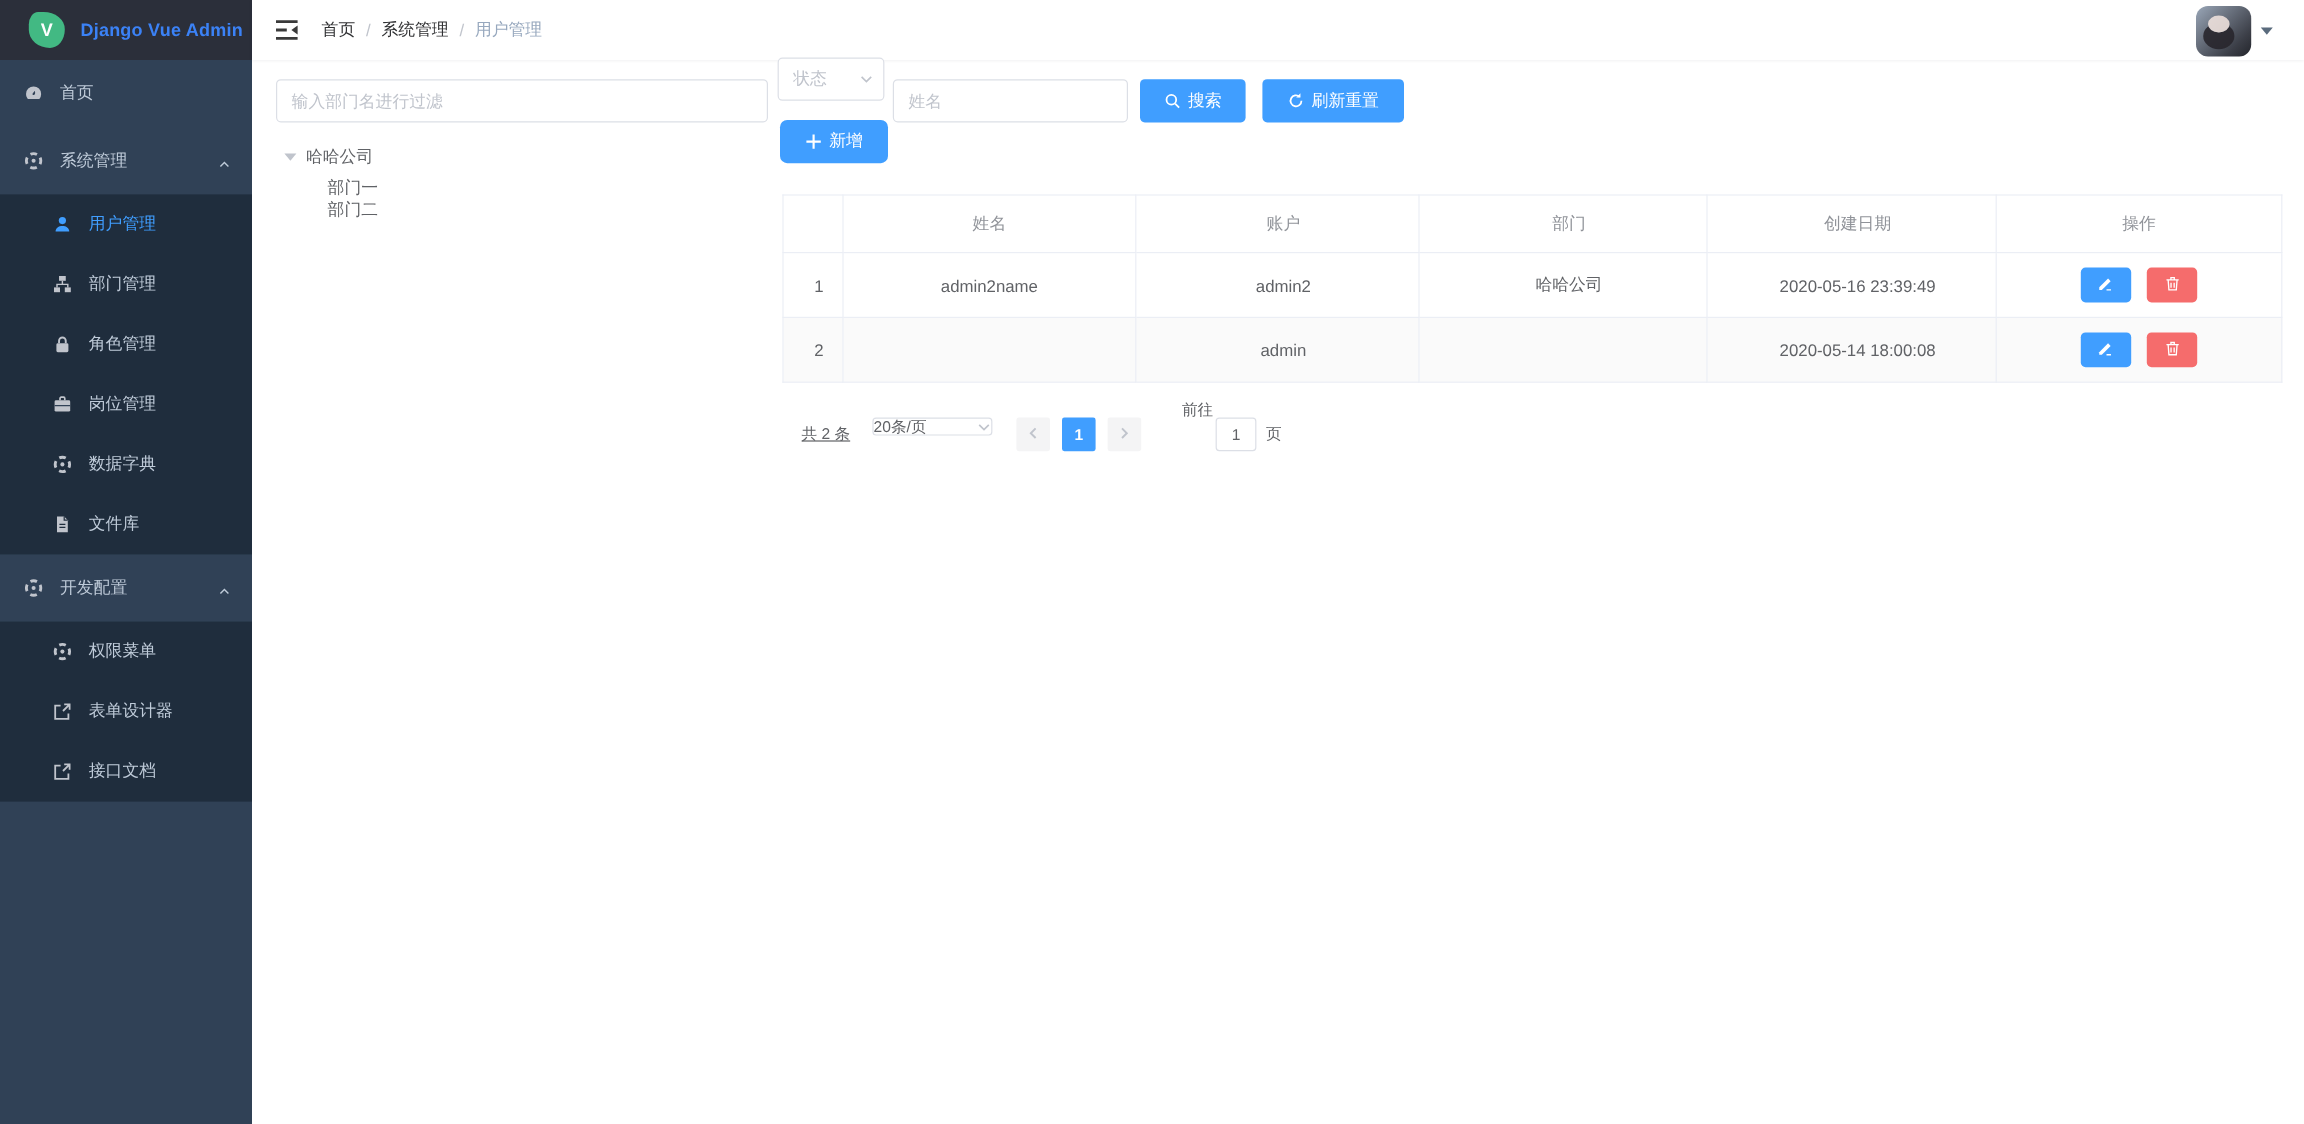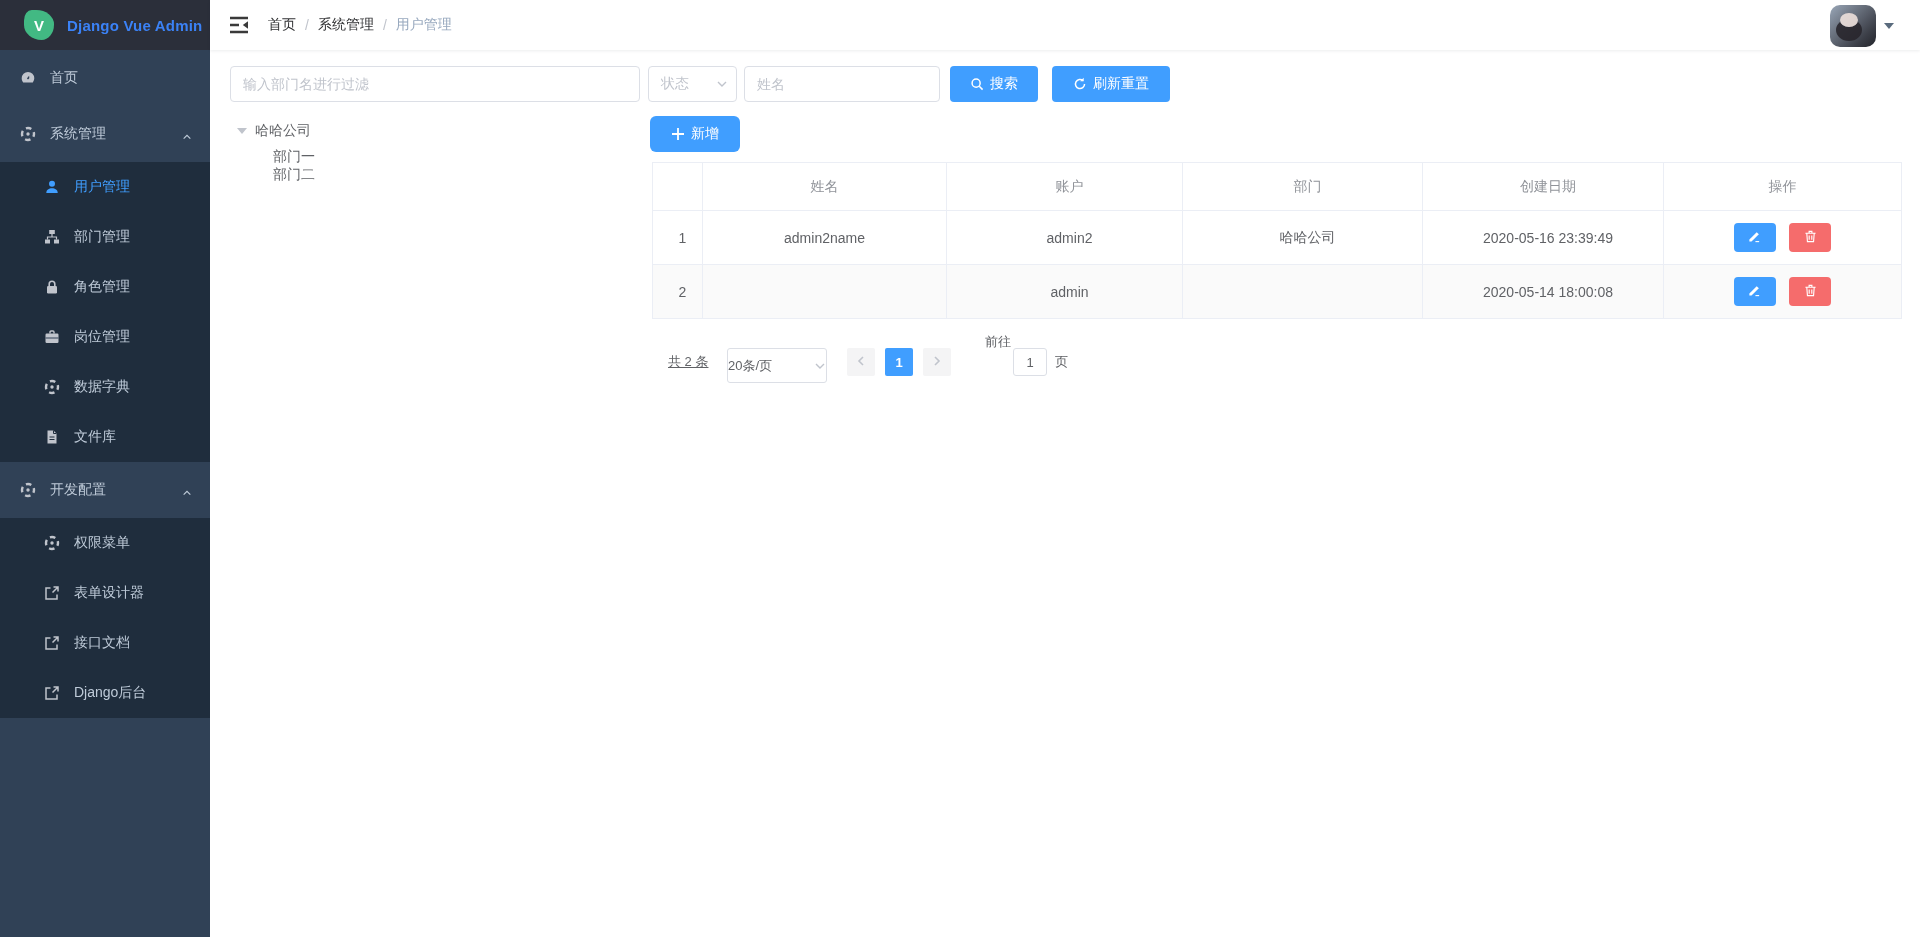--- a/index.html
+++ b/index.html
@@ -68,21 +68,21 @@
   table.el-table .ac { text-align:center; }
   tr.striped td { background:#fafafa; }
   .mini-btn { width:42px; height:29px; border:none; border-radius:4px; color:#fff; cursor:pointer;
               display:inline-flex; align-items:center; justify-content:center; }
   .mini-btn svg { width:13px; height:13px; }
   .mini-btn.edit { background:#409eff; margin-right:10px; }
   .mini-btn.del { background:#f56c6c; }
 
   
   .pg-text { position:absolute; font-size:13px; color:#606266; line-height:28px; }
-  .pg-select { position:absolute; width:100px; height:35px; border:1px solid #dcdfe6; border-radius:3px;
+  .pg-select { position:absolute; width:100px; height:15px; border:1px solid #dcdfe6; border-radius:3px;
                display:flex; align-items:center; justify-content:space-between; font-size:13px; color:#606266; cursor:pointer; }
   .pg-select .chev { margin-left:6px; }
   .pg-btn { position:absolute; width:28px; height:28px; border:none; border-radius:2px; background:#f4f4f5;
             color:#c0c4cc; display:inline-flex; align-items:center; justify-content:center; cursor:pointer; }
   .pg-btn svg { width:12px; height:12px; }
   .pg-page { position:absolute; width:28px; height:28px; border-radius:2px; background:#409eff; color:#fff;
              font-size:13px; font-weight:bold; display:inline-flex; align-items:center; justify-content:center; cursor:pointer; }
   .pg-input { position:absolute; width:34px; height:28px; border:1px solid #dcdfe6; border-radius:3px;
               text-align:center; font-size:13px; color:#606266; outline:none; }
 </style>
@@ -216,29 +216,20 @@
         </div>
         <div class="menu-item">
           <span class="mi-icon">
             <svg viewBox="0 0 16 16">
                 <path d="M13 9.5V14H2V3h4.5" fill="none" stroke="currentColor" stroke-width="1.5"></path>
                 <path d="M8.5 7.5L14 2M9.5 2H14v4.5" fill="none" stroke="currentColor" stroke-width="1.5"></path>
               </svg>
           </span>
           <span>接口文档</span>
         </div>
-        <div class="menu-item">
-          <span class="mi-icon">
-            <svg viewBox="0 0 16 16">
-                <path d="M13 9.5V14H2V3h4.5" fill="none" stroke="currentColor" stroke-width="1.5"></path>
-                <path d="M8.5 7.5L14 2M9.5 2H14v4.5" fill="none" stroke="currentColor" stroke-width="1.5"></path>
-              </svg>
-          </span>
-          <span>Django后台</span>
-        </div>
       </div>
     </nav>
   </aside>
 
   <header class="topbar">
     <span class="fold-btn">
       <svg viewBox="0 0 22 22">
           <path d="M2 4h18M2 11h9M2 18h18" stroke="currentColor" stroke-width="2.4"></path>
           <path d="M20 7.2v7.6L14.8 11z" fill="currentColor"></path>
         </svg>
@@ -250,21 +241,21 @@
       <span class="crumb-sep">/</span>
       <span class="crumb current">用户管理</span>
     </nav>
     <div class="avatar-wrap">
       <div class="avatar"></div>
       <div class="caret-down"></div>
     </div>
   </header>
 
   <input class="el-input" style="left: 230px; top: 66px; width: 410px;" placeholder="输入部门名进行过滤">
-  <div class="select-box" style="left:648px; top:66px; width:89px;font-family:Liberation Mono, monospace;">
+  <div class="select-box" style="left:648px; top:48px; width:89px;font-family:Liberation Mono, monospace;">
     <span class="ph">状态</span>
     <span class="chev">
       <svg viewBox="0 0 12 12">
           <path d="M2 4l4 4 4-4" fill="none" stroke="currentColor" stroke-width="1.4"></path>
         </svg>
     </span>
   </div>
   <input class="el-input" style="left: 744px; top: 66px; width: 196px;" placeholder="姓名">
   <button class="btn" style="left:950px; top:66px; width:88px;font-family:Liberation Serif, serif;">
     <span class="b-icon">
@@ -289,21 +280,21 @@
     <span class="tree-caret"></span>
     <span>哈哈公司</span>
   </div>
   <div class="tree-node" style="left:273px; top:144px;">
     <span>部门一</span>
   </div>
   <div class="tree-node" style="left:273px; top:162px;">
     <span>部门二</span>
   </div>
 
-  <button class="btn" style="left:650px; top:116px; width:90px; border-radius:6px;">
+  <button class="btn" style="left:650px; top:100px; width:90px; border-radius:6px;">
     <span class="b-icon">
       <svg viewBox="0 0 14 14">
           <path d="M7 1v12M1 7h12" stroke="currentColor" stroke-width="1.8"></path>
         </svg>
     </span>
     <span>新增</span>
   </button>
 
   <div class="table-wrap">
     <table class="el-table">

